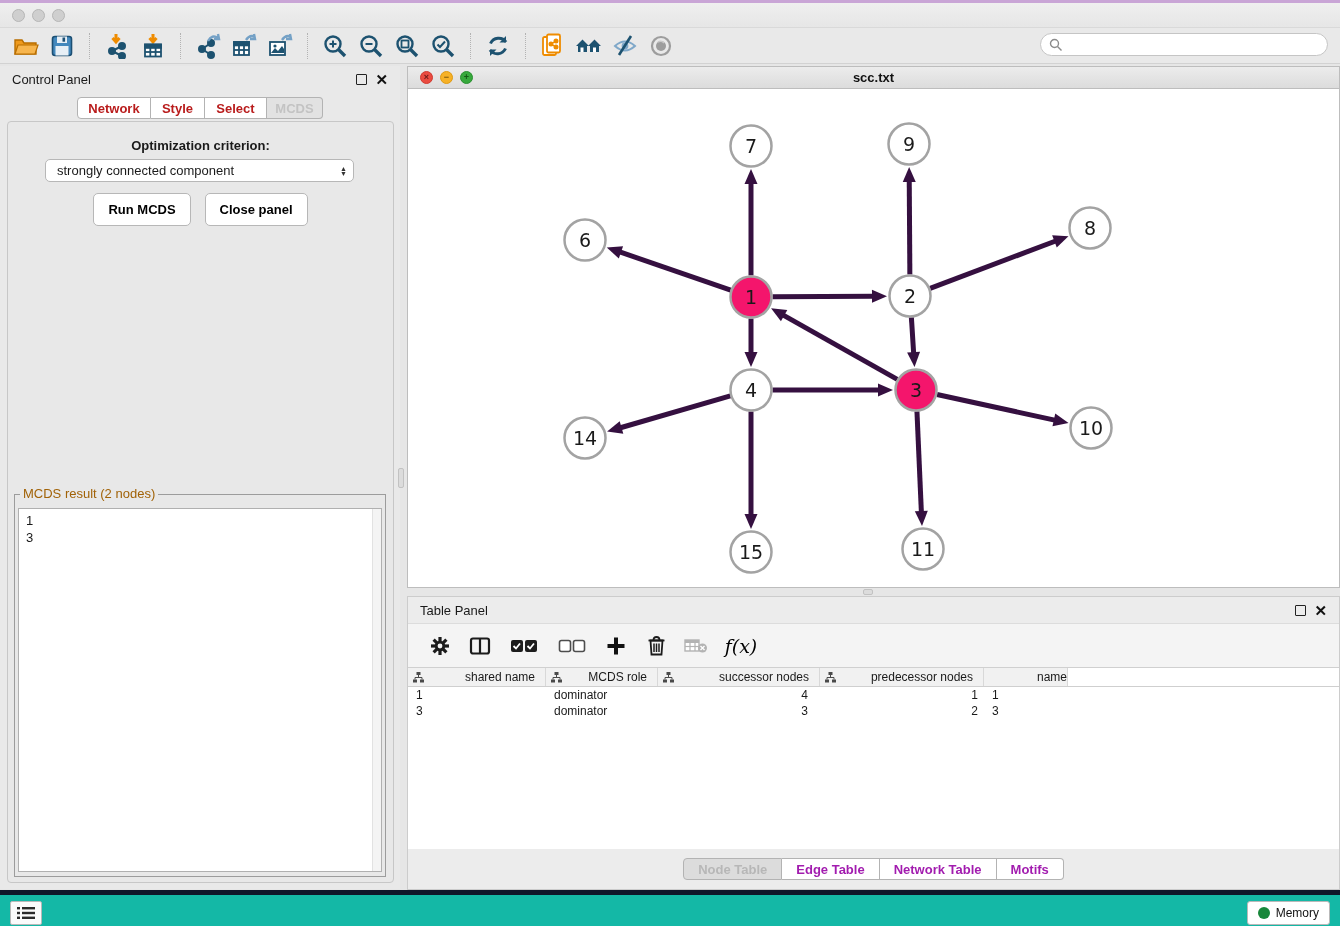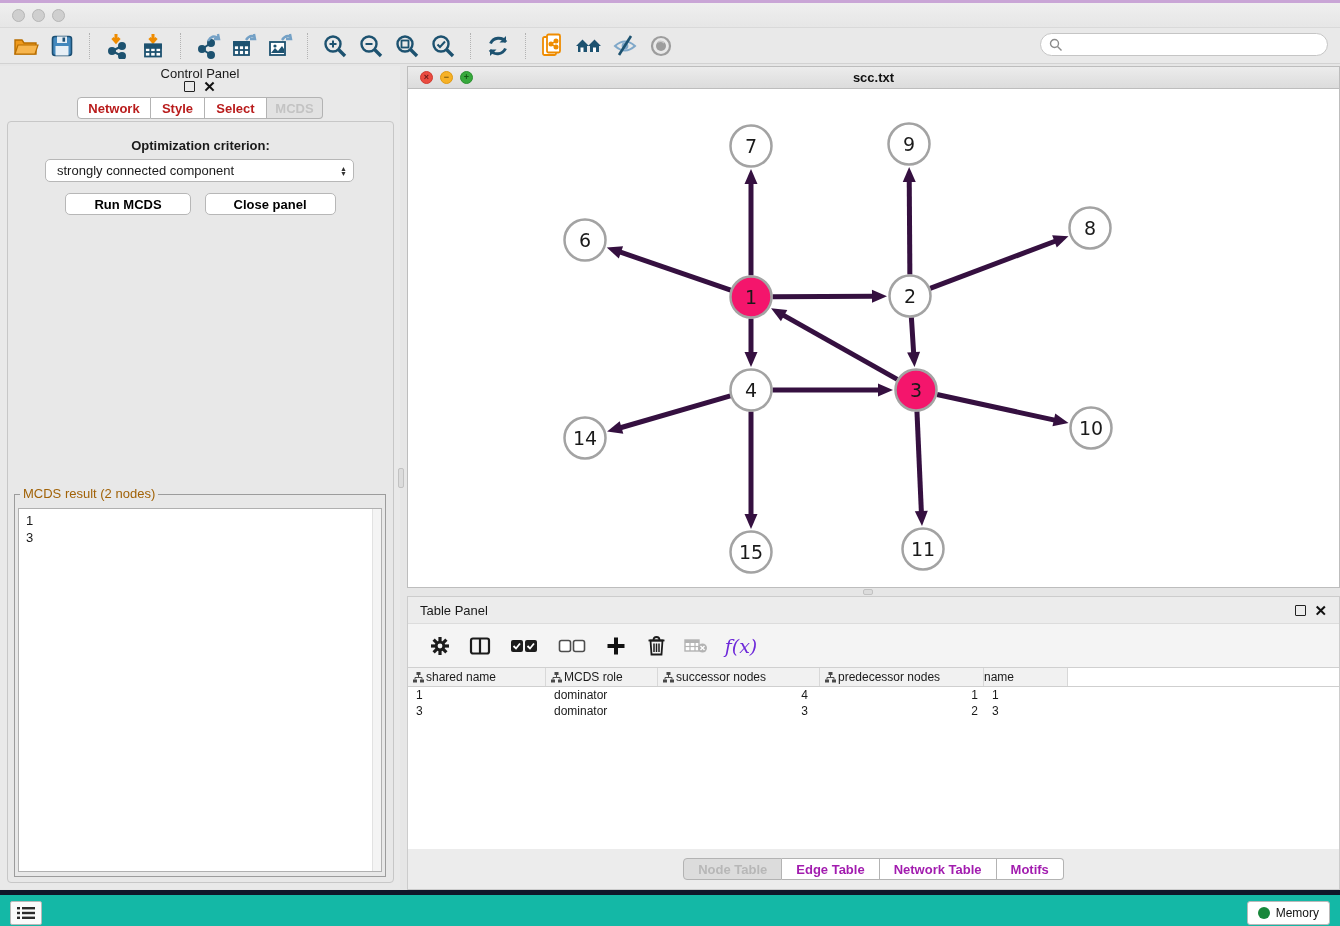--- a/index.html
+++ b/index.html
@@ -34,21 +34,21 @@
   .search-field {
     position:absolute; right:12px; top:5px; width:288px; height:23px;
     background:#fff; border:1px solid #c5c5c5; border-radius:12px;
     display:flex; align-items:center; padding-left:8px;
   }
   
   .control-panel {
     position:absolute; left:0; top:66px; width:400px; height:823px;
     background:#e9e9e9;
   }
-  .panel-header { height:26px; display:flex; align-items:center; padding:0 12px;flex-direction:column; }
+  .panel-header { height:26px; display:flex; align-items:center; padding:0 12px; }
   .panel-title { flex:1; font-size:13px; color:#1a1a1a; }
   .win-btns { display:flex; align-items:center; gap:8px; }
   .float-icon { width:11px; height:11px; border:1.6px solid #222; border-radius:1px; }
   .close-x { font-size:15px; font-weight:700; color:#111; line-height:11px; }
   .cp-tabs { position:absolute; left:77px; top:31px; display:flex; height:22px; }
   .cp-tab {
     border:1px solid #b3b3b3; border-left:none; background:#fff;
     display:flex; align-items:center; justify-content:center;
     font-weight:600; font-size:13px; color:#b91c1c;
   }
@@ -63,22 +63,22 @@
   .combo {
     position:absolute; left:37px; top:37px; width:309px; height:23px;
     background:#fff; border:1px solid #b7b7b7; border-radius:5px;
     display:flex; align-items:center; padding:0 6px 0 11px; font-size:13px;
   }
   .combo-text { flex:1; }
   .stepper { display:flex; flex-direction:column; align-items:center; line-height:5px; }
   .stepper span { font-size:7px; color:#333; }
   .btn-row { position:absolute; left:0; right:0; top:71px; display:flex; justify-content:center; gap:14px; }
   .mac-btn {
-    height:22px; background:#fff; border:1px solid #b7b7b7; border-radius:5px;
-    font-weight:600; font-size:13px; padding:0 28px;
+    height:33px; background:#fff; border:1px solid #b7b7b7; border-radius:5px;
+    font-weight:600; font-size:13px; padding:0 14px;
     display:flex; align-items:center; font-family:"Liberation Sans", sans-serif;
   }
   .result-group {
     position:absolute; left:6px; top:372px; width:372px; height:383px;
     border:1px solid #9c9c9c;
   }
   .result-legend {
     position:absolute; left:5px; top:-9px; background:#e8e8e8; padding:0 3px;
     font-size:13px; color:#a16207;
   }
@@ -115,29 +115,29 @@
     position:absolute; left:407px; top:596px; width:933px; height:294px;
     background:#ececec; border:1px solid #cccccc;
     display:flex; flex-direction:column;
   }
   .tp-header { height:26px; display:flex; align-items:center; padding:0 12px; }
   .tp-toolbar {
     height:44px; background:#f4f4f4; border-top:1px solid #dcdcdc;
     display:flex; align-items:center; padding-left:20px; gap:16px;
   }
   .tp-tool { width:24px; height:24px; display:flex; align-items:center; justify-content:center; }
-  .fx { font-family:"DejaVu Serif", serif; font-style:italic; font-size:19px; color:#6d28d9; }
+  .fx { font-family:"DejaVu Serif", serif; font-style:italic; font-size:19px; color:#000000; }
   .grid-area { flex:1; background:#fff; border-top:1px solid #d0d0d0; display:flex; flex-direction:column; }
   .grid-header { display:flex; height:19px; background:#fff; border-bottom:1px solid #cfcfcf; }
   .gh-cell {
     background:#f1f1f1; border-right:1px solid #d8d8d8;
     display:flex; align-items:center; font-size:12px; color:#1a1a1a;
   }
   .gh-icon { margin:0 2px 0 5px; flex:0 0 auto; }
-  .gh-label { flex:1; text-align:left; padding-right:10px; }
+  .gh-label { flex:1; text-align:right; padding-right:10px; }
   .grid-row { display:flex; height:16px; font-size:12px; align-items:center; }
   .gr-cell { padding-left:8px; overflow:hidden; }
   .gr-cell.num-right { text-align:right; padding-right:12px; padding-left:0; }
   .c0 { width:138px; } .c1 { width:112px; } .c2 { width:162px; } .c3 { width:164px; } .c4 { width:84px; }
   .grid-filler { flex:1; background:#fff; }
   .tp-tabs-strip { height:40px; background:#ececec; display:flex; align-items:center; justify-content:center; }
   .tp-tab {
     height:22px; border:1px solid #b3b3b3; border-left:none; background:#fff;
     display:flex; align-items:center; padding:0 14px;
     font-weight:600; font-size:13px; color:#a21caf;

